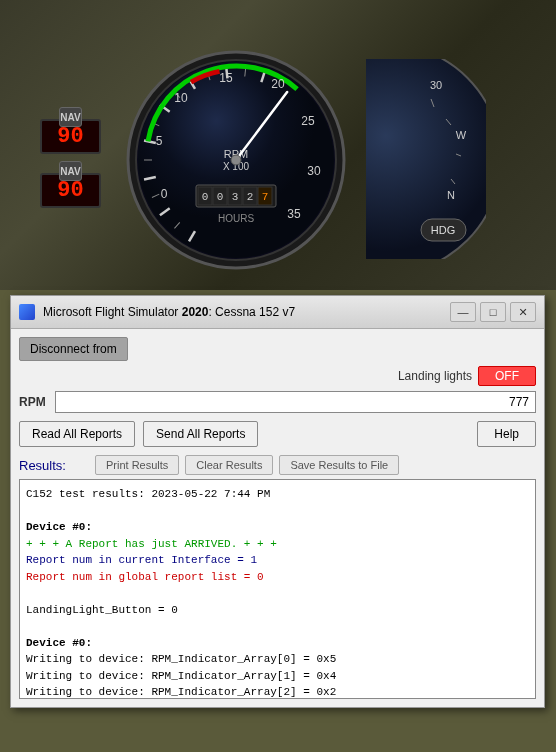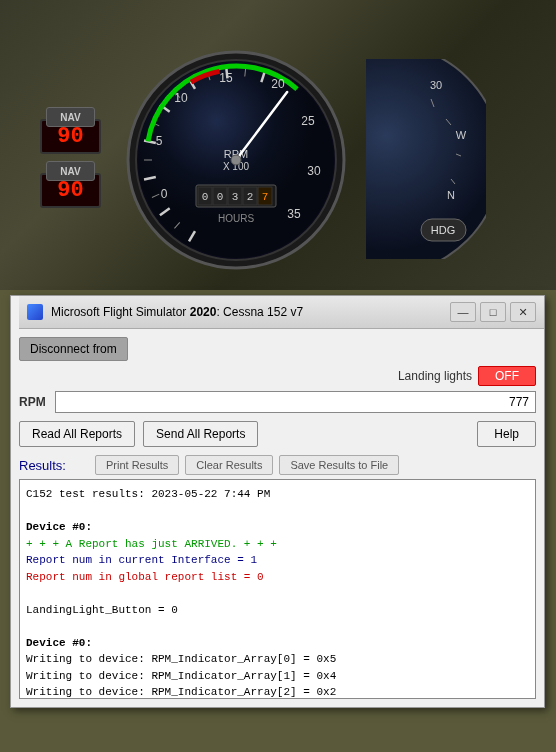--- a/index.html
+++ b/index.html
@@ -48,21 +48,21 @@
       color: #ff2200;
       font-size: 22px;
       font-weight: bold;
       font-family: 'Courier New', monospace;
     }
 
     .nav-button {
       background: #444;
       border: 1px solid #666;
       border-radius: 3px;
-      width: 49px;
+      width: 23px;
       height: 20px;
       display: flex;
       align-items: center;
       justify-content: center;
       color: #ccc;
       font-size: 10px;
       font-weight: bold;
       margin-top: -50px;
     }
 
@@ -90,21 +90,20 @@
       box-shadow: 3px 3px 8px rgba(0,0,0,0.5);
     }
 
     .dialog-titlebar {
       background: linear-gradient(to bottom, #e8e8e8, #d0d0d0);
       border-bottom: 1px solid #aaa;
       padding: 6px 8px;
       display: flex;
       align-items: center;
       gap: 8px;
-      margin-left: 8px;
     }
 
     .title-icon {
       width: 16px;
       height: 16px;
       background: linear-gradient(135deg, #4488ff, #2244cc);
       border-radius: 2px;
       flex-shrink: 0;
     }
 

